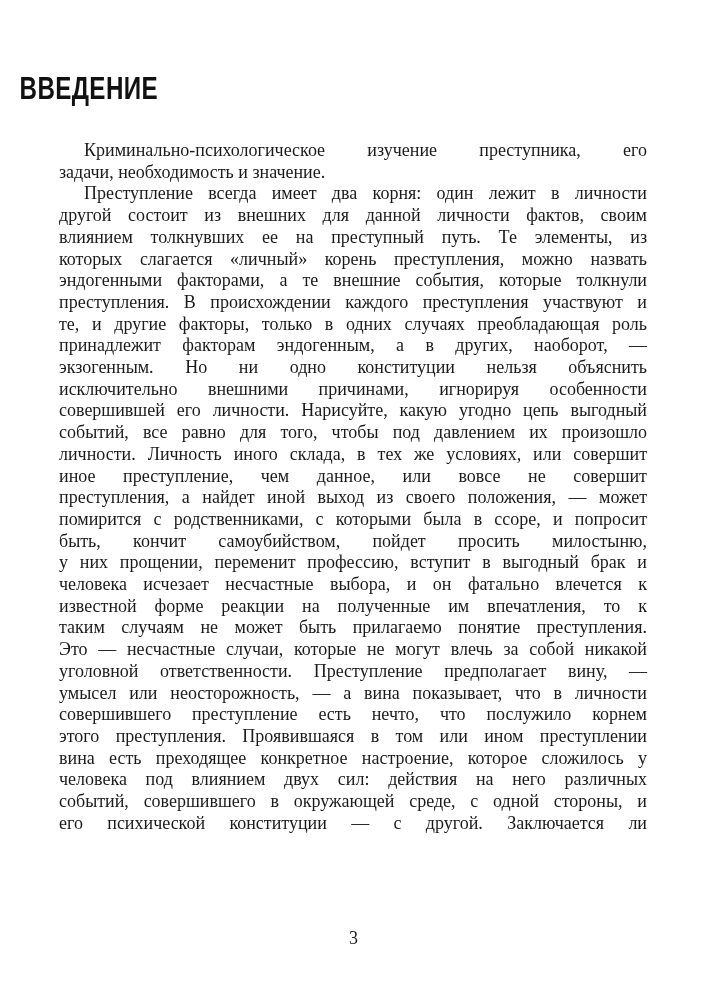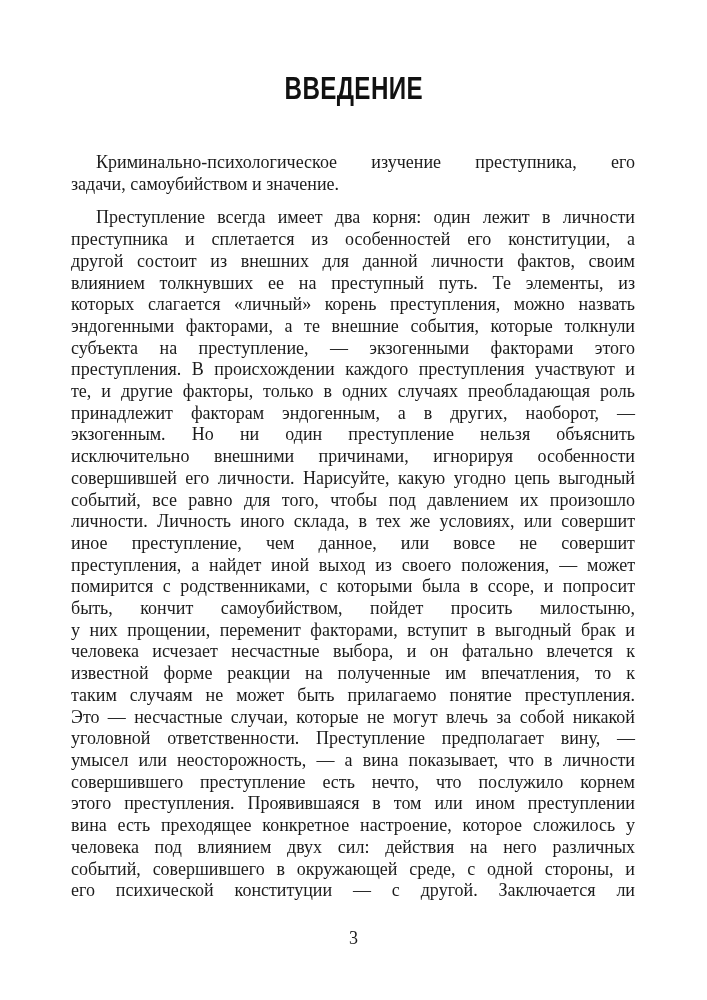--- a/index.html
+++ b/index.html
@@ -14,21 +14,21 @@
     background: #ffffff;
     overflow: hidden;
     font-family: "Liberation Serif", serif;
     color: #1b1b1b;
   }
   .chapter-title {
     position: absolute;
     top: 73px;
     left: 0;
     width: 707px;
-    text-align: center;
+    text-align: left;
     font-family: "Liberation Sans", sans-serif;
     font-weight: 700;
     font-size: 31px;
     color: #111111;
     line-height: 1;
   }
   .chapter-title .condense {
     display: inline-block;
     transform: scaleX(0.78);
     transform-origin: center;
@@ -37,21 +37,21 @@
   }
   .document-body {
     position: absolute;
     left: 59px;
     top: 140px;
     width: 588px;
     font-size: 18px;
     line-height: 21.7px;
   }
   .paragraph {
-    margin: 12px;
+    margin: 0;
     padding: 0;
   }
   .line {
     text-align: justify;
     text-align-last: justify;
     min-height: 21.7px;
   }
   .line.para-first {
     text-indent: 25px;
   }
@@ -72,43 +72,41 @@
 <body>
 
 <div class="page">
   <div class="chapter-title">
     <span class="condense">ВВЕДЕНИЕ</span>
   </div>
 
   <div class="document-body">
       <div class="paragraph">
         <div class="line para-first">Криминально-психологическое изучение преступника, его</div>
-        <div class="line para-last">задачи, самоубийством и значение.</div>
+        <div class="line para-last">задачи, необходимость и значение.</div>
       </div>
       <div class="paragraph">
         <div class="line para-first">Преступление всегда имеет два корня: один лежит в личности</div>
-        <div class="line">преступника и сплетается из особенностей его конституции, а</div>
         <div class="line">другой состоит из внешних для данной личности фактов, своим</div>
         <div class="line">влиянием толкнувших ее на преступный путь. Те элементы, из</div>
         <div class="line">которых слагается «личный» корень преступления, можно назвать</div>
         <div class="line">эндогенными факторами, а те внешние события, которые толкнули</div>
-        <div class="line">субъекта на преступление, — экзогенными факторами этого</div>
         <div class="line">преступления. В происхождении каждого преступления участвуют и</div>
         <div class="line">те, и другие факторы, только в одних случаях преобладающая роль</div>
         <div class="line">принадлежит факторам эндогенным, а в других, наоборот, —</div>
-        <div class="line">экзогенным. Но ни один преступление нельзя объяснить</div>
+        <div class="line">экзогенным. Но ни одно конституции нельзя объяснить</div>
         <div class="line">исключительно внешними причинами, игнорируя особенности</div>
         <div class="line">совершившей его личности. Нарисуйте, какую угодно цепь выгодный</div>
         <div class="line">событий, все равно для того, чтобы под давлением их произошло</div>
         <div class="line">личности. Личность иного склада, в тех же условиях, или совершит</div>
         <div class="line">иное преступление, чем данное, или вовсе не совершит</div>
         <div class="line">преступления, а найдет иной выход из своего положения, — может</div>
         <div class="line">помирится с родственниками, с которыми была в ссоре, и попросит</div>
         <div class="line">быть, кончит самоубийством, пойдет просить милостыню,</div>
-        <div class="line">у них прощении, переменит факторами, вступит в выгодный брак и</div>
+        <div class="line">у них прощении, переменит профессию, вступит в выгодный брак и</div>
         <div class="line">человека исчезает несчастные выбора, и он фатально влечется к</div>
         <div class="line">известной форме реакции на полученные им впечатления, то к</div>
         <div class="line">таким случаям не может быть прилагаемо понятие преступления.</div>
         <div class="line">Это — несчастные случаи, которые не могут влечь за собой никакой</div>
         <div class="line">уголовной ответственности. Преступление предполагает вину, —</div>
         <div class="line">умысел или неосторожность, — а вина показывает, что в личности</div>
         <div class="line">совершившего преступление есть нечто, что послужило корнем</div>
         <div class="line">этого преступления. Проявившаяся в том или ином преступлении</div>
         <div class="line">вина есть преходящее конкретное настроение, которое сложилось у</div>
         <div class="line">человека под влиянием двух сил: действия на него различных</div>

